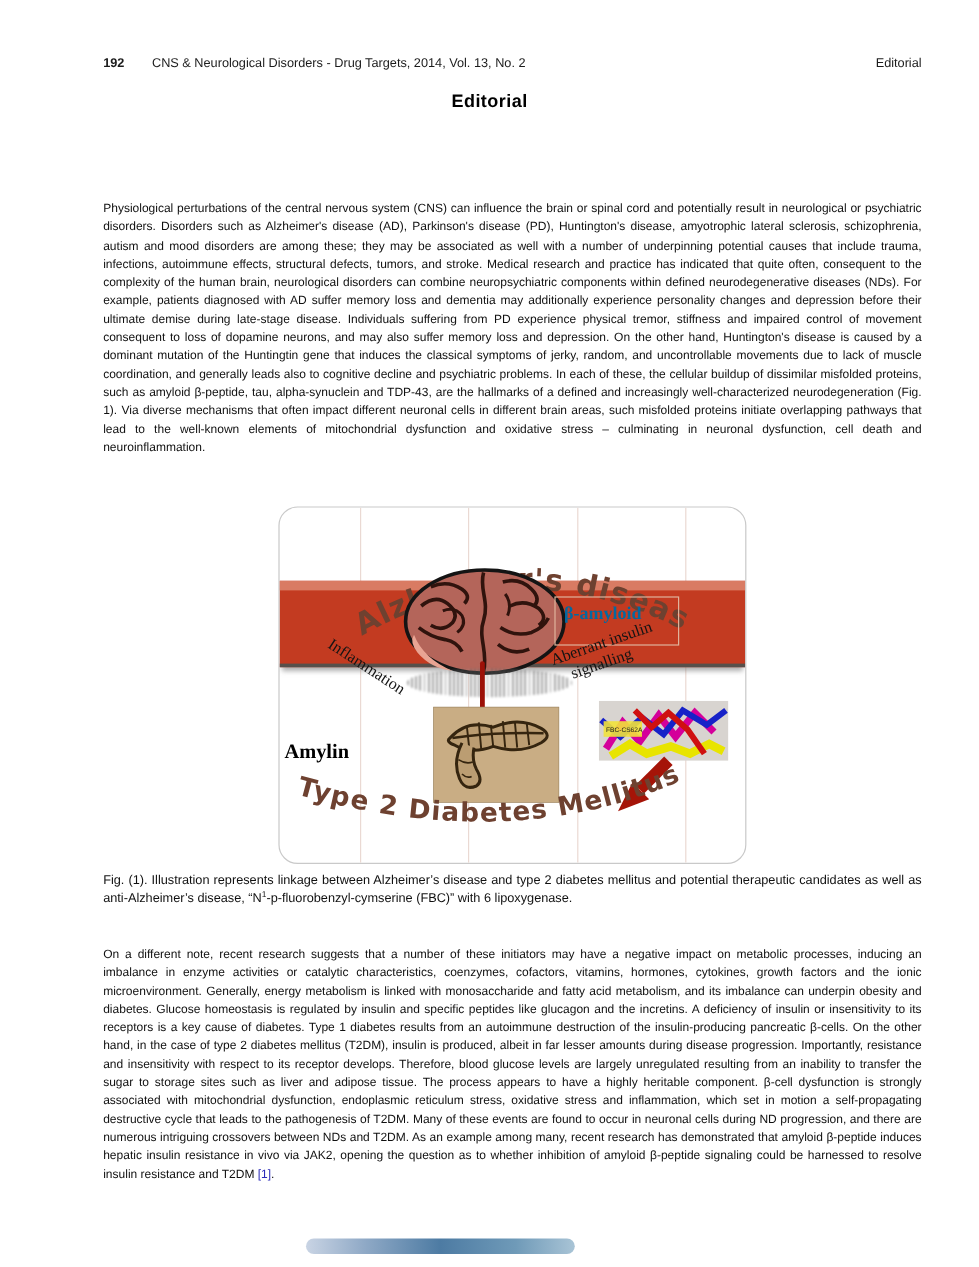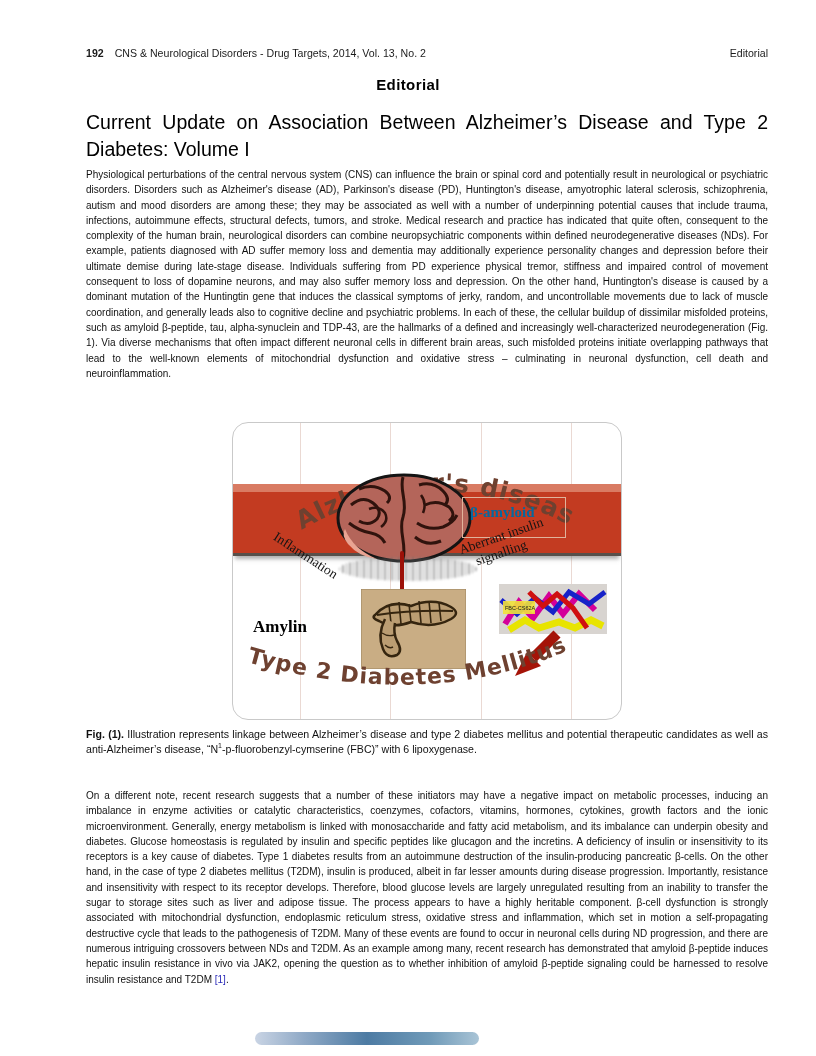--- a/index.html
+++ b/index.html
@@ -1,39 +1,39 @@
 <!DOCTYPE html>
 <html style="--band: #c33b21; --band-top: #d97b63; --arc-text: #6e4130;"><head>
 <meta charset="utf-8">
 <style>
   html,body{margin:0;padding:0;background:#fff;}
   .page{position:relative;width:816px;height:1056px;background:#ffffff;overflow:hidden;
         font-family:"Liberation Sans",sans-serif;color:#111;}
   
   .hdr{position:absolute;top:47px;left:86px;width:682px;display:flex;justify-content:space-between;
        font-size:10.6px;color:#1b1b1b;}
-  .hdr .pgnum{font-weight:bold;margin-right:8px;}
+  .hdr .pgnum{font-weight:bold;margin-right:20px;}
   
   .sec-head{position:absolute;top:76px;left:0;width:100%;text-align:center;
             font-size:15px;font-weight:bold;letter-spacing:.4px;color:#000;}
   
   .title{position:absolute;top:109px;left:86px;width:682px;font-size:19.5px;line-height:27px;
          color:#000;font-weight:normal;}
   .title .l1{display:block;text-align:justify;text-align-last:justify;}
   .title .l2{display:block;}
   
   .para{position:absolute;left:86px;width:682px;font-size:10px;line-height:15.3px;
         text-align:justify;color:#101010;margin:0;}
   .para-1{top:167px;}
   .para-2{top:788px;}
   .ref-link{color:#2b2bb8;text-decoration:none;}
   
   .caption{position:absolute;top:727px;left:86px;width:682px;font-size:10.6px;line-height:14.6px;
            text-align:justify;color:#101010;}
-  .caption .cap-label{font-weight:bold;}
+  .caption .cap-label{font-weight:normal;}
   .caption sup{font-size:7px;vertical-align:super;line-height:0;}
   
   .figure{position:absolute;top:422px;left:232px;width:388px;height:296px;background:#fff;
           border:1px solid #c9c9c9;border-radius:16px;overflow:hidden;}
   .vline{position:absolute;top:0;bottom:0;width:1px;background:#ead9d3;}
   .band{position:absolute;left:0;right:0;top:61px;height:69px;background:var(--band,#c33b21);
         border-bottom:3px solid #57504b;box-shadow:0 5px 4px -2px rgba(110,110,110,.55);}
   .band::before{content:"";position:absolute;left:0;right:0;top:0;height:8px;background:var(--band-top,#d97b63);}
   .arc-svg{position:absolute;left:0;overflow:visible;}
   .arc-top{top:4px;}
@@ -45,21 +45,21 @@
             padding:6px 0 0 7px;box-sizing:border-box;}
   .rot-label{position:absolute;font-family:"Liberation Serif",serif;font-size:13.5px;color:#141414;white-space:nowrap;}
   .lbl-inflammation{left:46px;top:106px;transform:rotate(33deg);transform-origin:left top;}
   .lbl-aberrant{left:224px;top:120px;transform:rotate(-19deg);transform-origin:left top;line-height:16px;}
   .lbl-aberrant .l2{display:block;margin-left:12px;}
   .waveform{position:absolute;left:106px;top:134px;width:138px;height:24px;border-radius:50%;
             background:repeating-linear-gradient(90deg, rgba(95,95,95,.55) 0 1.5px, rgba(235,235,235,.12) 1.5px 3.5px);
             filter:blur(1px);}
   .signal-line{position:absolute;left:167px;top:128px;width:4px;height:41px;background:#9c1108;border-radius:2px;}
   .pancreas{position:absolute;left:128px;top:166px;}
-  .lbl-amylin{position:absolute;left:20px;top:194px;font-family:"Liberation Serif",serif;
+  .lbl-amylin{position:absolute;left:4px;top:194px;font-family:"Liberation Serif",serif;
               font-weight:bold;font-size:17px;color:#000;text-align:center;}
   .protein{position:absolute;left:266px;top:161px;}
   .arrow{position:absolute;left:276px;top:205px;}
   
   .bottom-bar{position:absolute;top:1032px;left:255px;width:224px;height:13px;border-radius:7px;
               background:linear-gradient(90deg,#c9d4e4 0%,#8fa9c6 22%,#4d7ba3 50%,#6f9ab8 78%,#a9c4d6 100%);}
 </style>
 </head>
 <body>
 
@@ -68,24 +68,20 @@
   <div class="hdr">
     <span>
       <span class="pgnum">192</span>
       <span>CNS &amp; Neurological Disorders - Drug Targets, 2014, Vol. 13, No. 2</span>
     </span>
     <span>Editorial</span>
   </div>
 
   <div class="sec-head">Editorial</div>
 
-  <h1 class="title" style="margin:0;">
-    <span class="l1">Current Update on Association Between Alzheimer’s Disease and Type 2</span>
-    <span class="l2">Diabetes: Volume I</span>
-  </h1>
 
   <p class="para para-1">Physiological perturbations of the central nervous system (CNS) can influence the brain or spinal cord and potentially result in neurological or psychiatric disorders. Disorders such as Alzheimer's disease (AD), Parkinson's disease (PD), Huntington's disease, amyotrophic lateral sclerosis, schizophrenia, autism and mood disorders are among these; they may be associated as well with a number of underpinning potential causes that include trauma, infections, autoimmune effects, structural defects, tumors, and stroke. Medical research and practice has indicated that quite often, consequent to the complexity of the human brain, neurological disorders can combine neuropsychiatric components within defined neurodegenerative diseases (NDs). For example, patients diagnosed with AD suffer memory loss and dementia may additionally experience personality changes and depression before their ultimate demise during late-stage disease. Individuals suffering from PD experience physical tremor, stiffness and impaired control of movement consequent to loss of dopamine neurons, and may also suffer memory loss and depression. On the other hand, Huntington's disease is caused by a dominant mutation of the Huntingtin gene that induces the classical symptoms of jerky, random, and uncontrollable movements due to lack of muscle coordination, and generally leads also to cognitive decline and psychiatric problems. In each of these, the cellular buildup of dissimilar misfolded proteins, such as amyloid β-peptide, tau, alpha-synuclein and TDP-43, are the hallmarks of a defined and increasingly well-characterized neurodegeneration (Fig. 1). Via diverse mechanisms that often impact different neuronal cells in different brain areas, such misfolded proteins initiate overlapping pathways that lead to the well-known elements of mitochondrial dysfunction and oxidative stress – culminating in neuronal dysfunction, cell death and neuroinflammation.</p>
 
   <div class="figure">
     <div class="vline" style="left:67px"></div>
     <div class="vline" style="left:157px"></div>
     <div class="vline" style="left:248px"></div>
     <div class="vline" style="left:338px"></div>
 
     <div class="band"></div>

